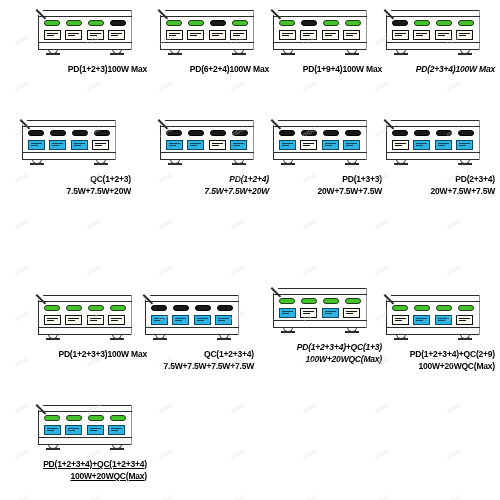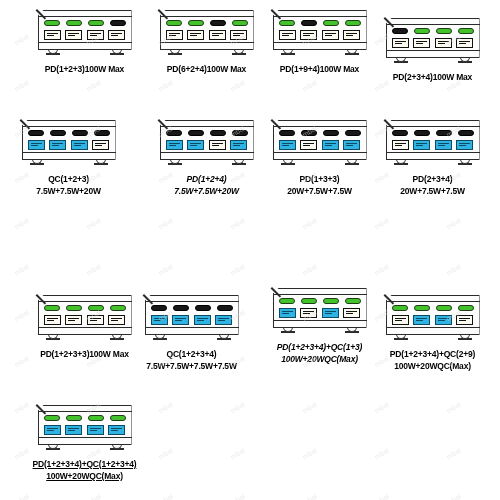--- a/index.html
+++ b/index.html
@@ -84,21 +84,21 @@
   }
   .usb.blue:before{background:#0c4b63;}
   .usb:after{
     content:"";position:absolute;left:2px;right:6px;bottom:2.2px;height:1.6px;
     background:#111;
   }
   .usb.blue:after{background:#0c4b63;}
 
   
   .caption{
-    margin-top:2px;text-align:center;font-size:8.5px;font-weight:bold;
+    margin-top:2px;text-align:right;font-size:8.5px;font-weight:bold;
     color:#000;line-height:12px;letter-spacing:-0.2px;white-space:nowrap;
   }
   .caption .l2{display:block;}
 </style>
 </head>
 <body>
 
 <div id="watermarks">
     <span class="wm" style="left: 14px; top: -10px;">mbal</span>
     <span class="wm" style="left: 86px; top: -10px;">mbal</span>
@@ -272,21 +272,21 @@
           <div class="usb white" title="white"></div>
           <div class="usb white" title="white"></div>
           <div class="usb white" title="white"></div>
           <div class="usb white" title="white"></div>
         </div>
       </div>
       <div class="caption">
         <span class="l2">PD(1+9+4)100W Max</span>
       </div>
     </div>
-    <div class="cell" style="top: 14px; left: 370px;">
+    <div class="cell" style="top: 6px; left: 370px; font-style: italic;">
       <div class="device-wrap">
         <div class="foot l">
           <div class="foot-stem"></div>
           <div class="foot-cap"></div>
         </div>
         <div class="foot r">
           <div class="foot-stem"></div>
           <div class="foot-cap"></div>
         </div>
         <div class="box"></div>

